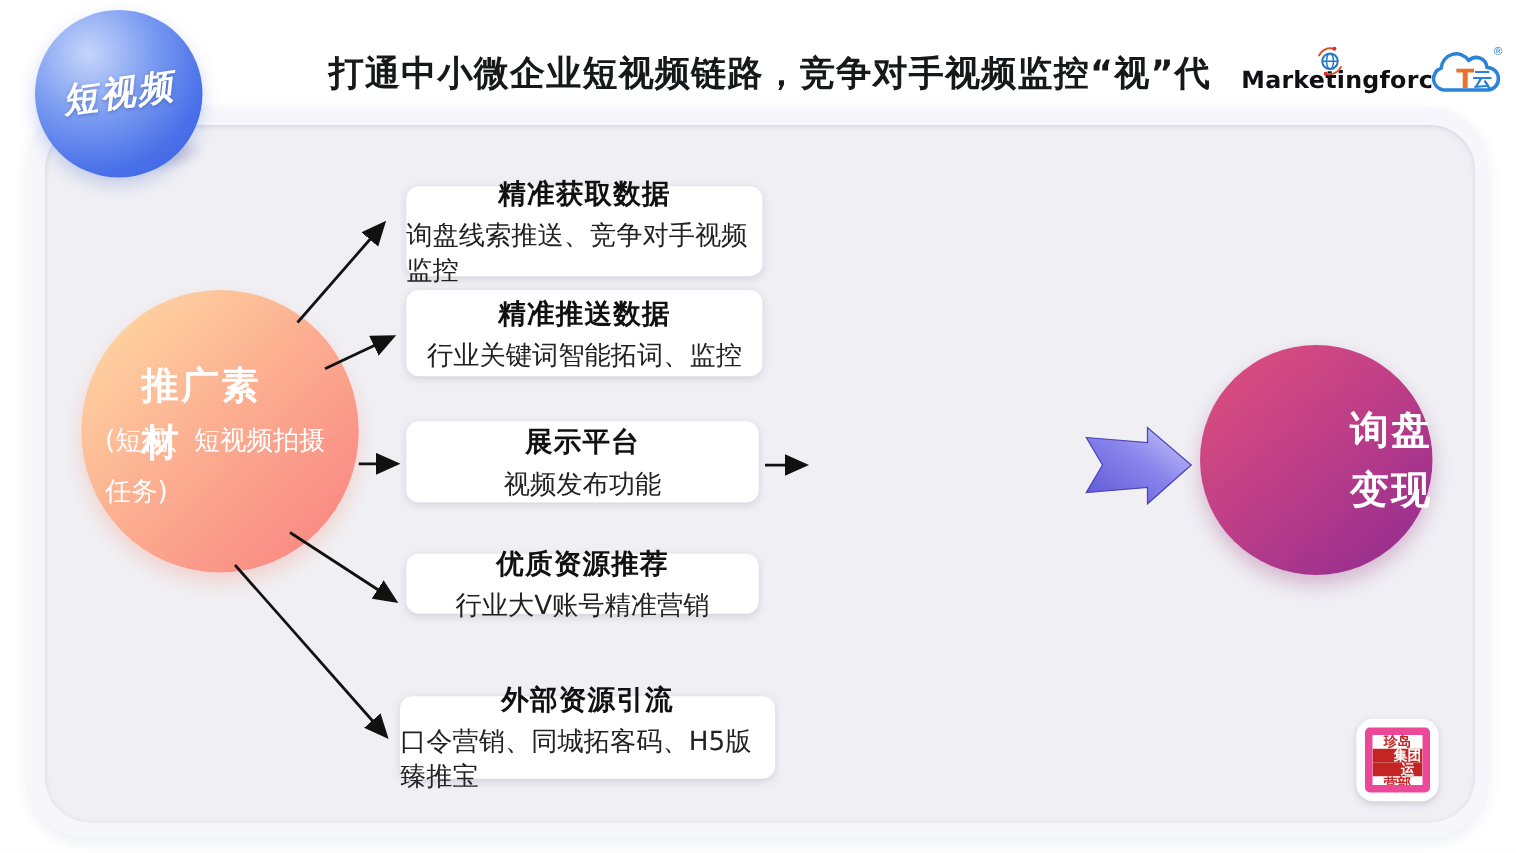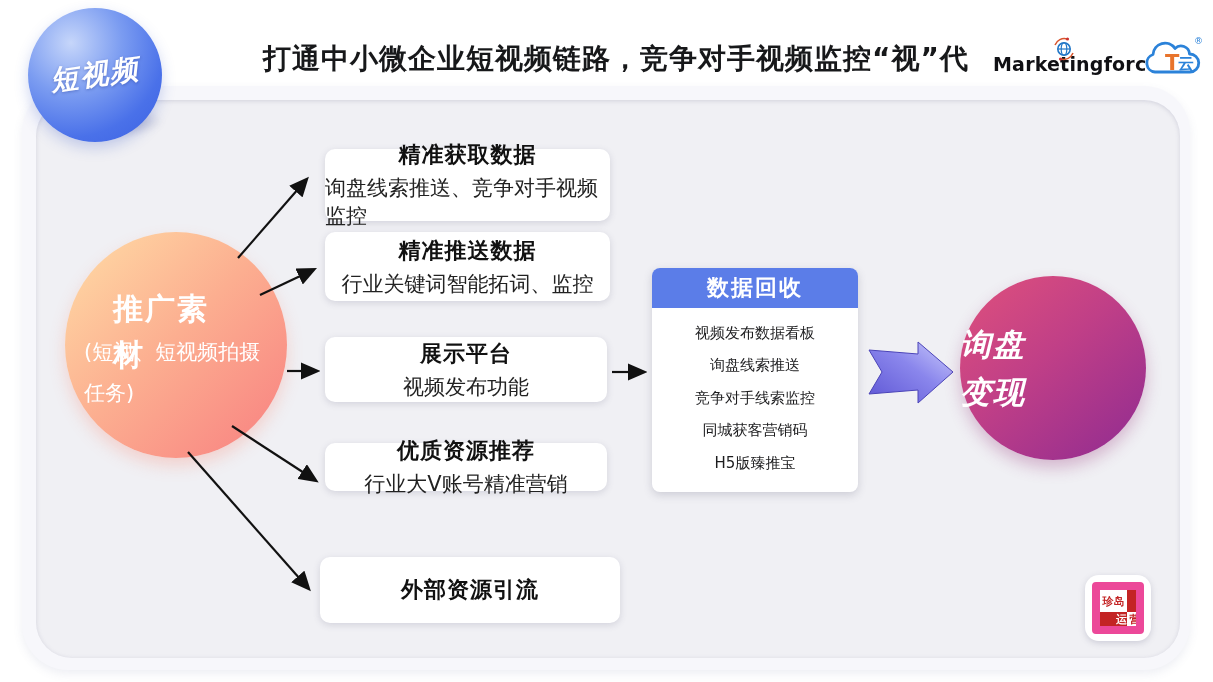--- a/index.html
+++ b/index.html
@@ -61,30 +61,30 @@
     display:flex; align-items:center; justify-content:center;
     color:#fff; font-size:22px; font-weight:bold; letter-spacing:2px; }
   .data-items { height:184px; display:flex; flex-direction:column; justify-content:space-evenly;
     align-items:center; padding:2px 0 6px; }
   .data-items div { font-size:15px; color:#1d1d1f; }
 
   
   .big-arrow { position:absolute; left:861px; top:337px; }
   .result-circle { position:absolute; left:960px; top:276px; width:186px; height:184px; border-radius:50%;
     background:linear-gradient(140deg,#e0517c 0%, #c03f87 45%, #8f2b91 100%);
-    display:flex; flex-direction:column; align-items:flex-start; justify-content:center;
-    box-shadow:0 8px 16px rgba(150,50,120,0.30);font-style:italic; }
+    display:flex; flex-direction:column; align-items:flex-end; justify-content:center;
+    box-shadow:0 8px 16px rgba(150,50,120,0.30); }
   .result-circle div { color:#fff; font-size:31px; font-weight:bold; line-height:48px; letter-spacing:2px; }
 
   
   .seal-card { position:absolute; left:1085px; top:575px; width:66px; height:66px;
     background:#ffffff; border-radius:14px; box-shadow:0 2px 6px rgba(100,100,130,0.25);
     display:flex; align-items:center; justify-content:center; }
-  .seal { width:52px; height:52px; border:8px solid #ec4899; border-radius:4px;
-    display:grid; grid-template-columns:1fr 1fr; grid-template-rows:1fr 1fr; overflow:hidden; }
+  .seal { width:52px; height:52px; border:6px solid #ec4899; border-radius:4px;
+    display:grid; grid-template-columns:1fr; grid-template-rows:1fr 1fr; overflow:hidden; }
   .seal div { display:flex; align-items:center; justify-content:center;
     font-size:11px; font-weight:bold; color:#c32424; line-height:11px; }
   .seal div.fill { background:#c32424; color:#fff;padding-left:16px; }
 
   .arrows-svg { position:absolute; left:0; top:0; pointer-events:none; }
 </style>
 </head>
 <body>
 
 <div class="stage">
@@ -135,32 +135,23 @@
   <div class="flow-box b3">
     <div class="t">展示平台</div>
     <div class="s">视频发布功能</div>
   </div>
   <div class="flow-box b4">
     <div class="t">优质资源推荐</div>
     <div class="s">行业大V账号精准营销</div>
   </div>
   <div class="flow-box b5">
     <div class="t">外部资源引流</div>
+    <div class="s">口令营销、同城拓客码、H5版臻推宝</div>
   </div>
 
-  <div class="data-panel">
-    <div class="data-head">数据回收</div>
-    <div class="data-items">
-      <div>视频发布数据看板</div>
-      <div>询盘线索推送</div>
-      <div>竞争对手线索监控</div>
-      <div>同城获客营销码</div>
-      <div>H5版臻推宝</div>
-    </div>
-  </div>
 
   <svg class="big-arrow" width="94" height="72" viewBox="0 0 94 72">
     <defs>
       <linearGradient id="agrad" x1="0" y1="1" x2="1" y2="0">
         <stop offset="0" stop-color="#5d55d4"></stop>
         <stop offset="0.55" stop-color="#8a86ec"></stop>
         <stop offset="1" stop-color="#cdcdfc"></stop>
       </linearGradient>
     </defs>
     <polygon points="8,13 57,17 57,5 92,35 57,66 57,53 8,57 21,35" fill="url(#agrad)" stroke="#4b44b8" stroke-width="1"></polygon>

